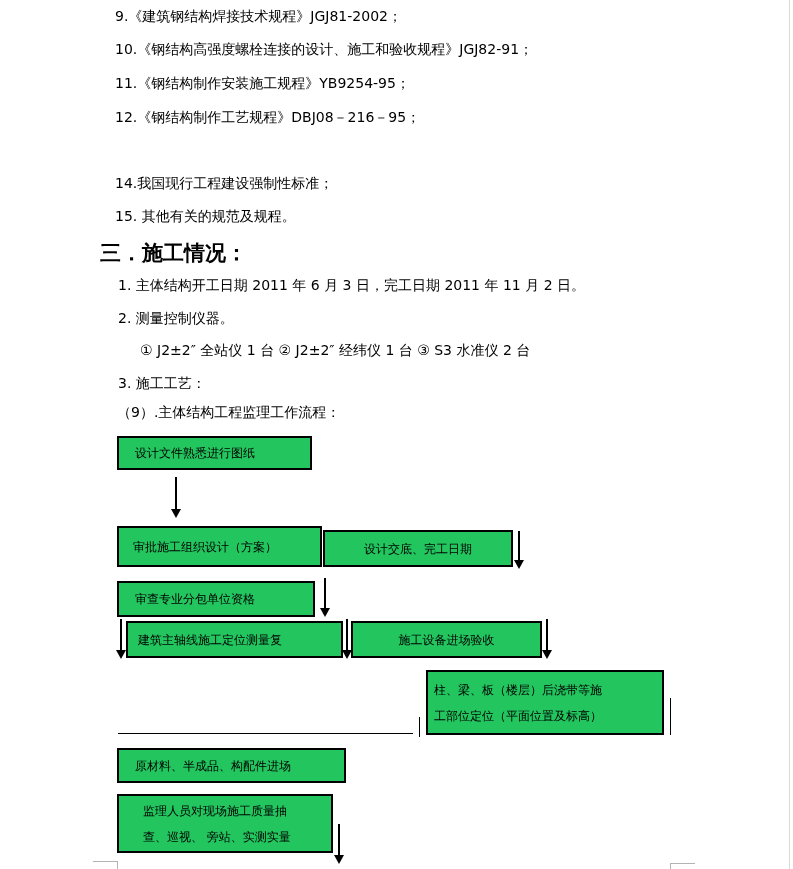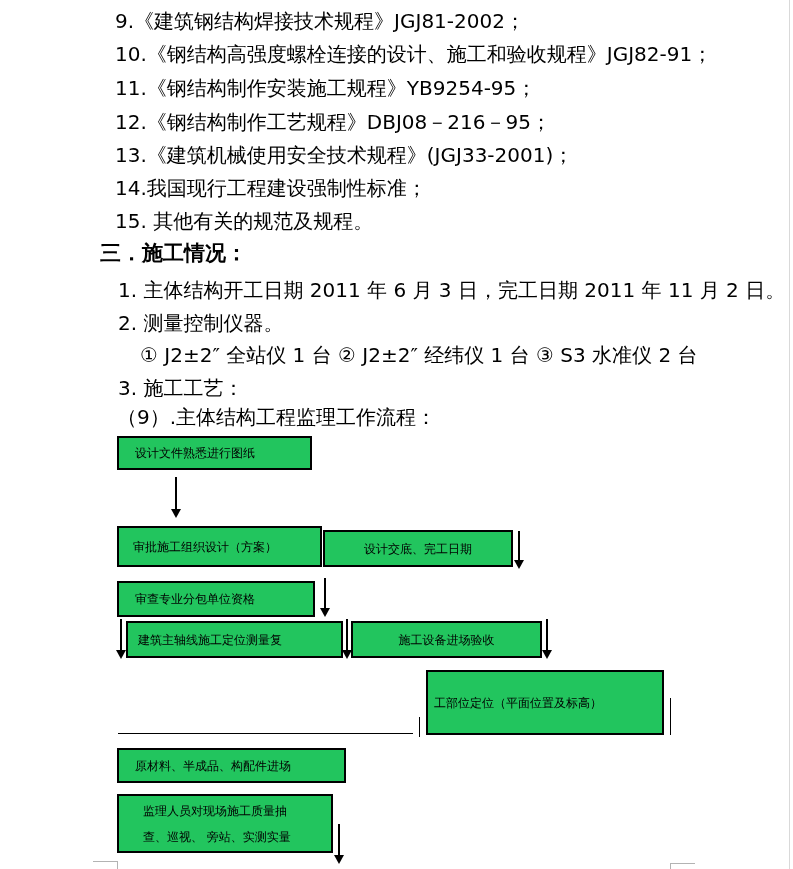--- a/index.html
+++ b/index.html
@@ -1,21 +1,21 @@
 <!DOCTYPE html>
 <html><head>
 <meta charset="utf-8">
 <style>
   * { margin:0; padding:0; box-sizing:border-box; }
   html,body { background:#ffffff; }
   body { width:793px; height:869px; position:relative; overflow:hidden;
          font-family:"DejaVu Sans", sans-serif; color:#000; }
   .page { position:absolute; left:0; top:0; width:793px; height:869px; background:#fff; }
 
-  .tline { position:absolute; left:115px; font-size:20px; white-space:nowrap; color:#000; }
+  .tline { position:absolute; left:115px; font-size:14px; white-space:nowrap; color:#000; }
   .heading { position:absolute; left:100px; font-size:21px; font-weight:bold; white-space:nowrap; }
 
   .fbox { position:absolute; border:2px solid #000; background:#22c55e;
           font-size:12px; display:flex; flex-direction:column; justify-content:center; }
   .fbox.center { align-items:center; }
   .fbox span { display:block; white-space:nowrap; line-height:26px; }
 
   .arrow { position:absolute; width:2px; background:#000; }
   .arrow .head { position:absolute; bottom:-8px; left:-4px; width:0; height:0;
                  border-left:5px solid transparent; border-right:5px solid transparent;
@@ -27,21 +27,20 @@
 </style>
 </head>
 <body>
 
 <div class="page">
 
   <div class="tline" style="top:8px">9.《建筑钢结构焊接技术规程》JGJ81-2002；</div>
   <div class="tline" style="top:41px">10.《钢结构高强度螺栓连接的设计、施工和验收规程》JGJ82-91；</div>
   <div class="tline" style="top:75px">11.《钢结构制作安装施工规程》YB9254-95；</div>
   <div class="tline" style="top:109px">12.《钢结构制作工艺规程》DBJ08－216－95；</div>
-  <div class="tline" style="top:142px">13.《建筑机械使用安全技术规程》(JGJ33-2001)；</div>
   <div class="tline" style="top:175px">14.我国现行工程建设强制性标准；</div>
   <div class="tline" style="top:208px">15. 其他有关的规范及规程。</div>
 
   <div class="heading" style="top:239px">三．施工情况：</div>
 
   <div class="tline" style="top:277px; left:118px">1.   主体结构开工日期 2011 年 6 月 3 日，完工日期 2011 年 11 月 2 日。</div>
   <div class="tline" style="top:310px; left:118px">2. 测量控制仪器。</div>
   <div class="tline" style="top:342px; left:140px">① J2±2″ 全站仪 1 台   ② J2±2″ 经纬仪 1 台 ③ S3 水准仪 2 台</div>
   <div class="tline" style="top:375px; left:118px">3. 施工工艺：</div>
   <div class="tline" style="top:404px; left:117px">（9）.主体结构工程监理工作流程：</div>
@@ -90,20 +89,21 @@
 
     <div class="fbox center" style="left:351px; top:621px; width:191px; height:37px">
       <span>施工设备进场验收</span>
     </div>
 
     <div class="arrow" style="left:546px; top:619px; height:32px">
         <i class="head"></i>
       </div>
 
     <div class="fbox" style="left:426px; top:670px; width:238px; height:65px; padding-left:6px">
+      <span>柱、梁、板（楼层）后浇带等施</span>
       <span>工部位定位（平面位置及标高）</span>
     </div>
 
     <div class="vline" style="left:419px; top:717px; height:20px"></div>
     <div class="vline" style="left:670px; top:698px; height:37px"></div>
     <div class="hline" style="left:118px; top:733px; width:295px"></div>
 
     <div class="fbox" style="left:117px; top:748px; width:229px; height:35px; padding-left:16px">
       <span>原材料、半成品、构配件进场</span>
     </div>

